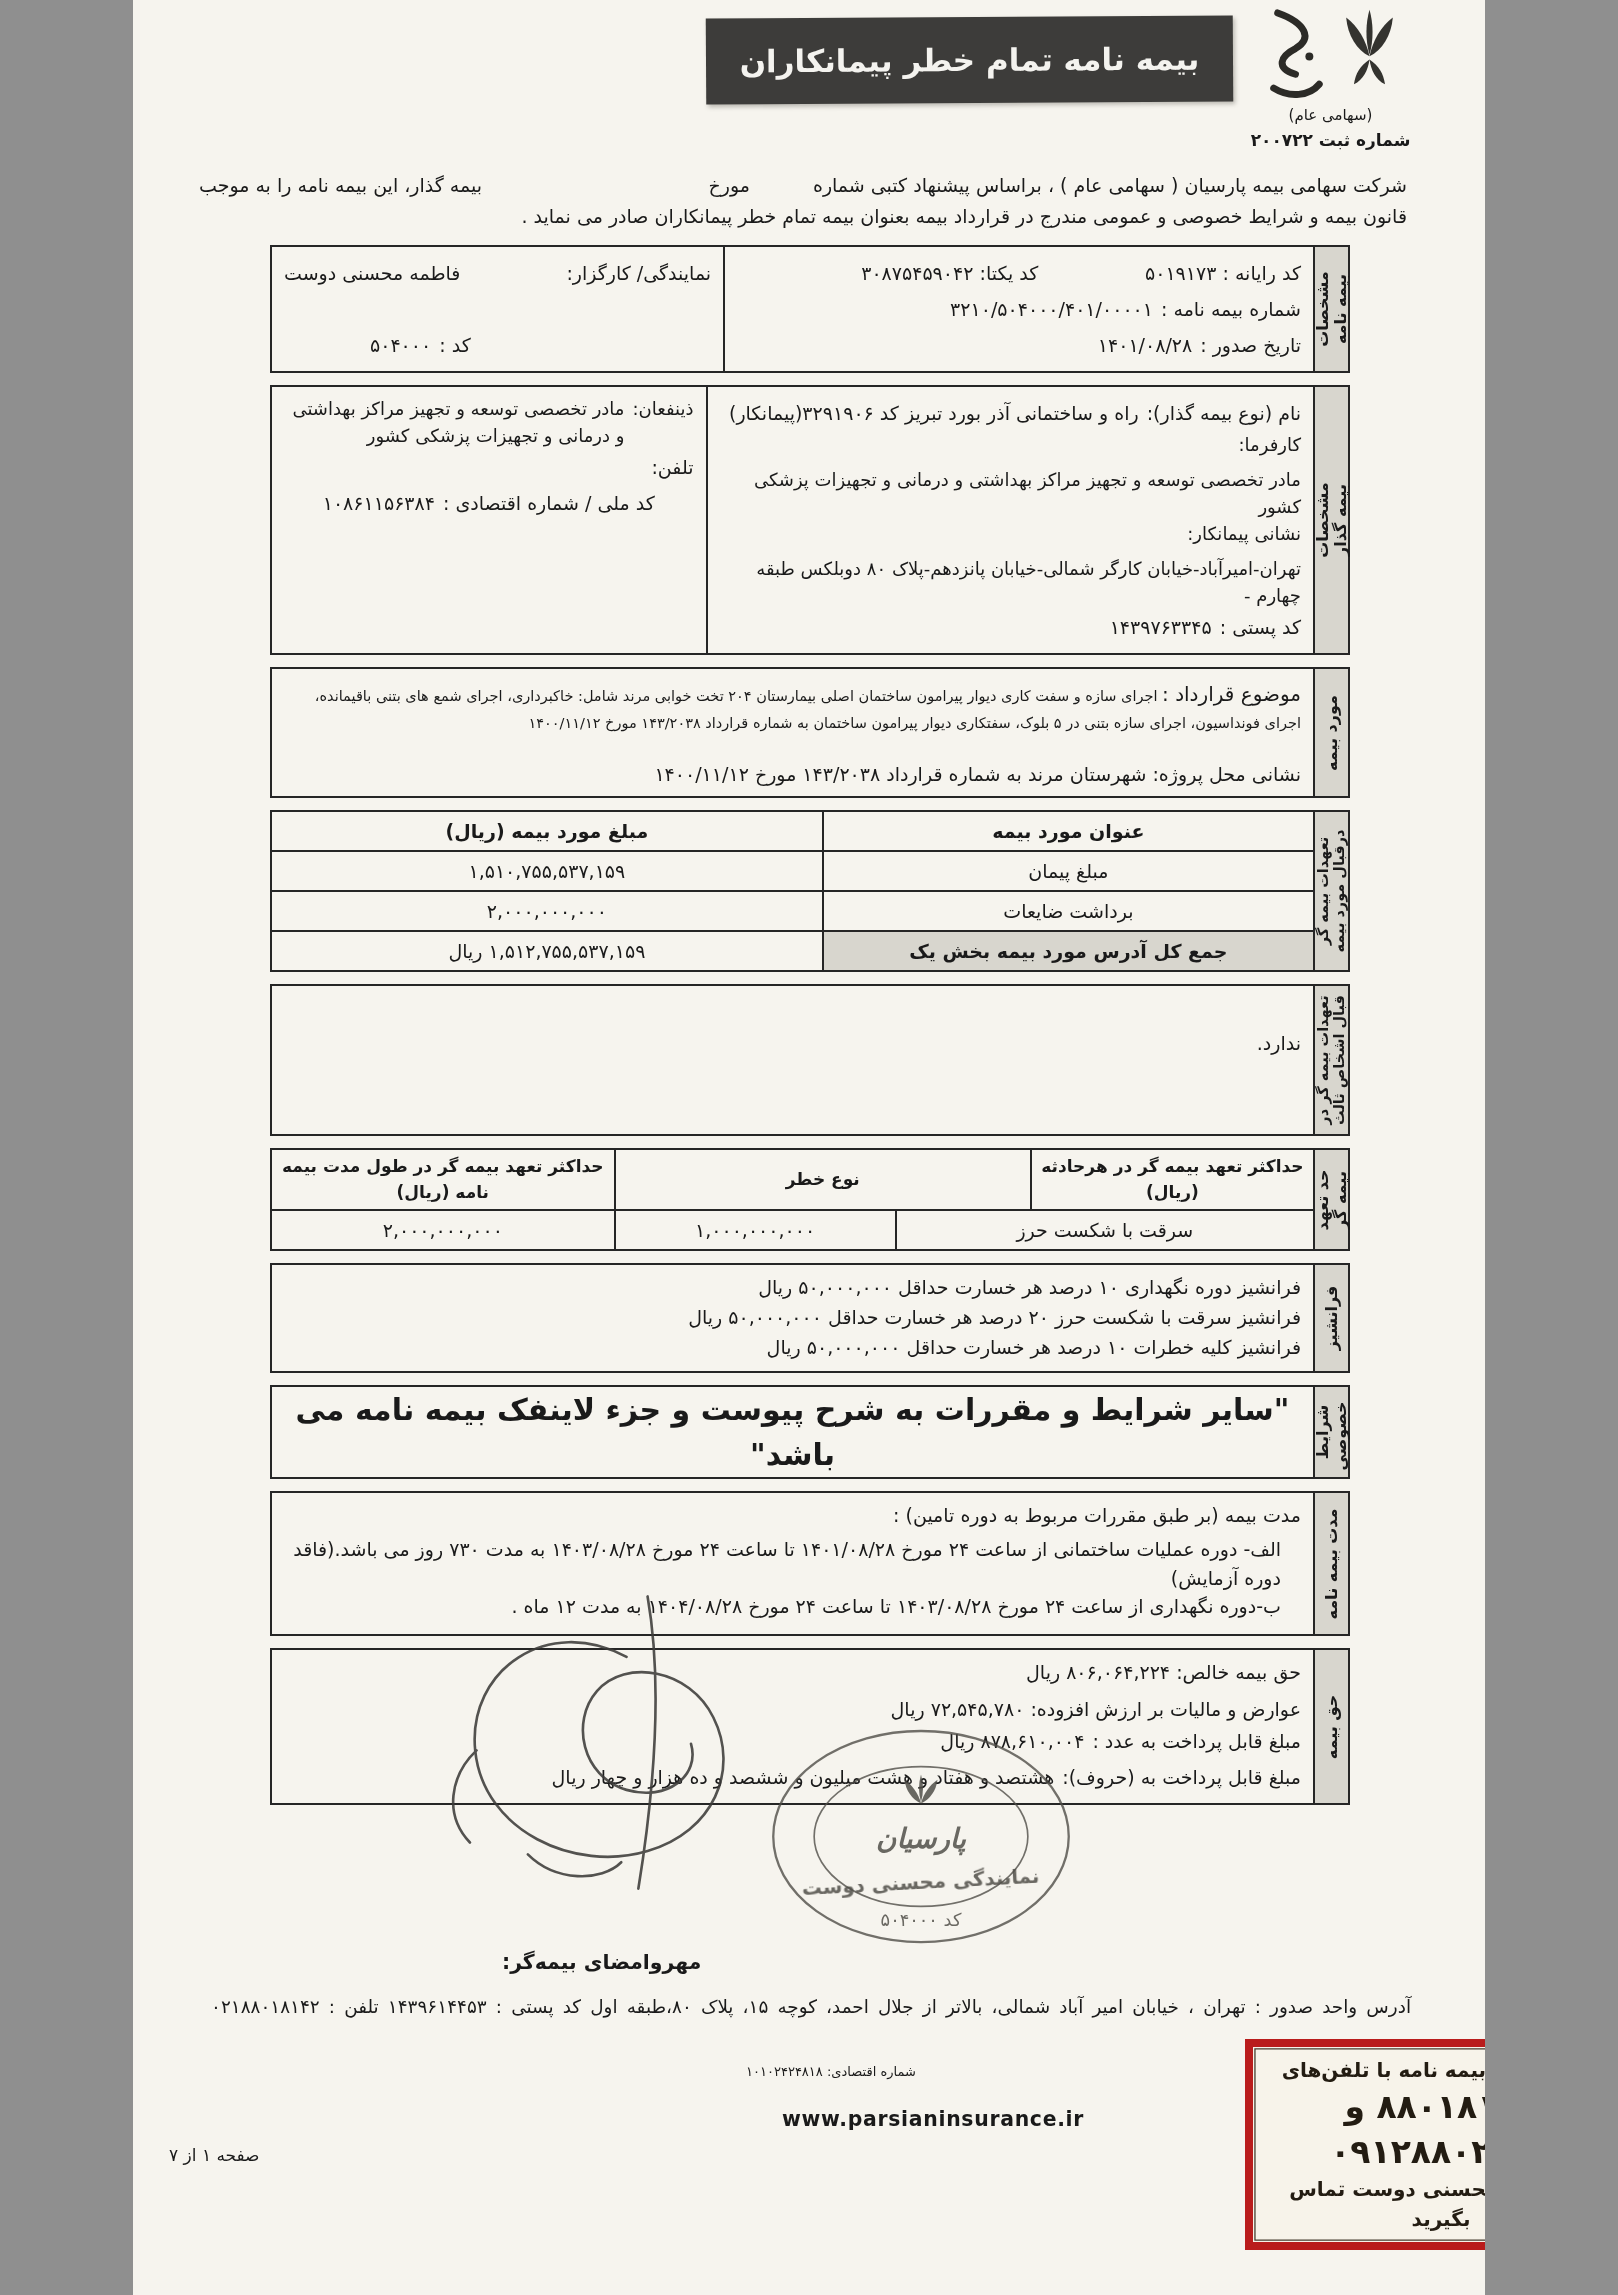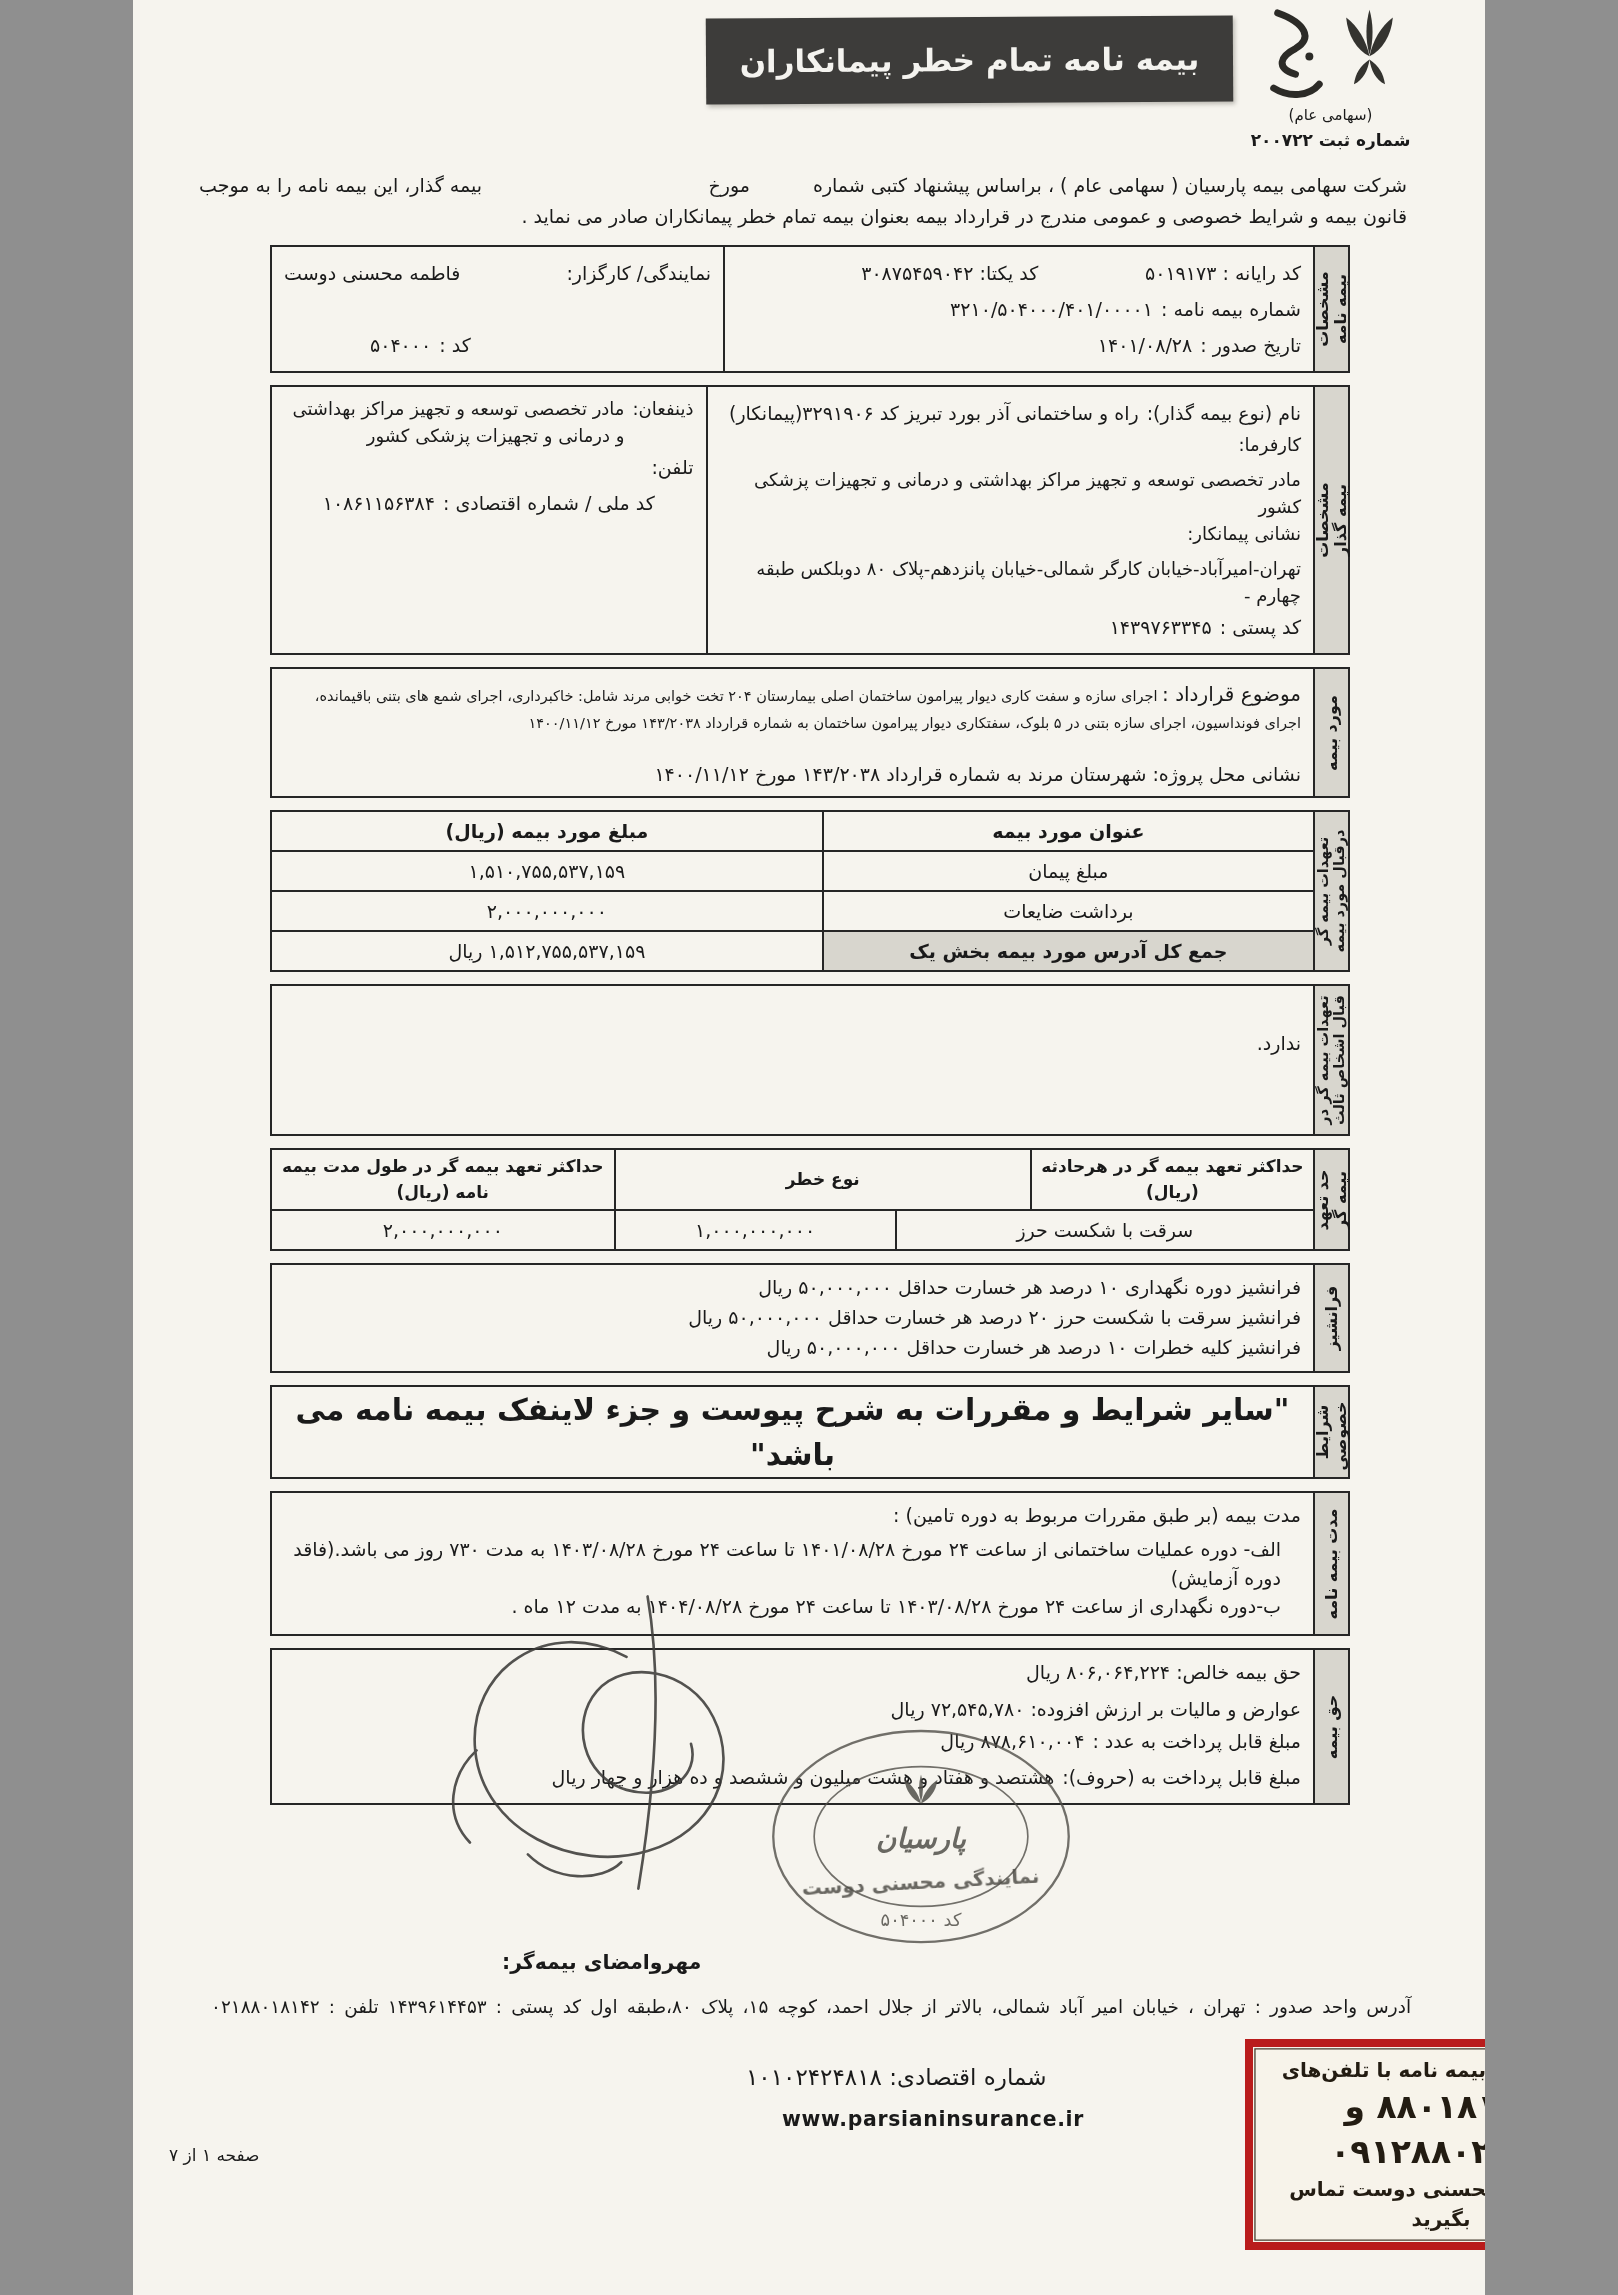--- a/index.html
+++ b/index.html
@@ -49,21 +49,21 @@
   .tcell + .tcell{border-right:2px solid #262626}
   .thead{font-weight:bold}
   .shade{background:#d8d6ce;font-weight:bold}
   .big-bold{font-size:30px;font-weight:bold;text-align:center}
   
   .signature-svg{position:absolute;left:296px;top:1578px}
   .stamp-svg{position:absolute;left:633px;top:1723px}
   .seal-label{position:absolute;left:369px;top:1950px;font-size:20.4px;font-weight:bold}
   
   .address{position:absolute;top:1996px;right:74px;left:74px;font-size:18.4px;word-spacing:3.3px;white-space:nowrap}
-  .economic{position:absolute;left:613px;top:2064px;font-size:23px}
+  .economic{position:absolute;left:613px;top:2064px;font-size:13px}
   .website{position:absolute;left:649px;top:2107px;font-size:20.4px;font-weight:bold;letter-spacing:0.7px;direction:ltr}
   .pageno{position:absolute;left:36px;top:2145px;font-size:17px}
   .renewal{
     position:absolute;left:1112px;top:2039px;width:392px;
     border:8px solid #b91c1c;background:#f7f3ea;padding:8px 5.3px;
     text-align:center;color:#231c12;box-shadow:inset 0 0 0 1.3px #f7f3ea, inset 0 0 0 2.6px #463c2e;
   }
   .renewal .l1,.renewal .l3{font-size:20px;font-weight:bold;line-height:1.5}
   .renewal .l2{font-size:33px;font-weight:bold;line-height:1.35}
   .small-contract{font-size:14.5px;line-height:1.7}

